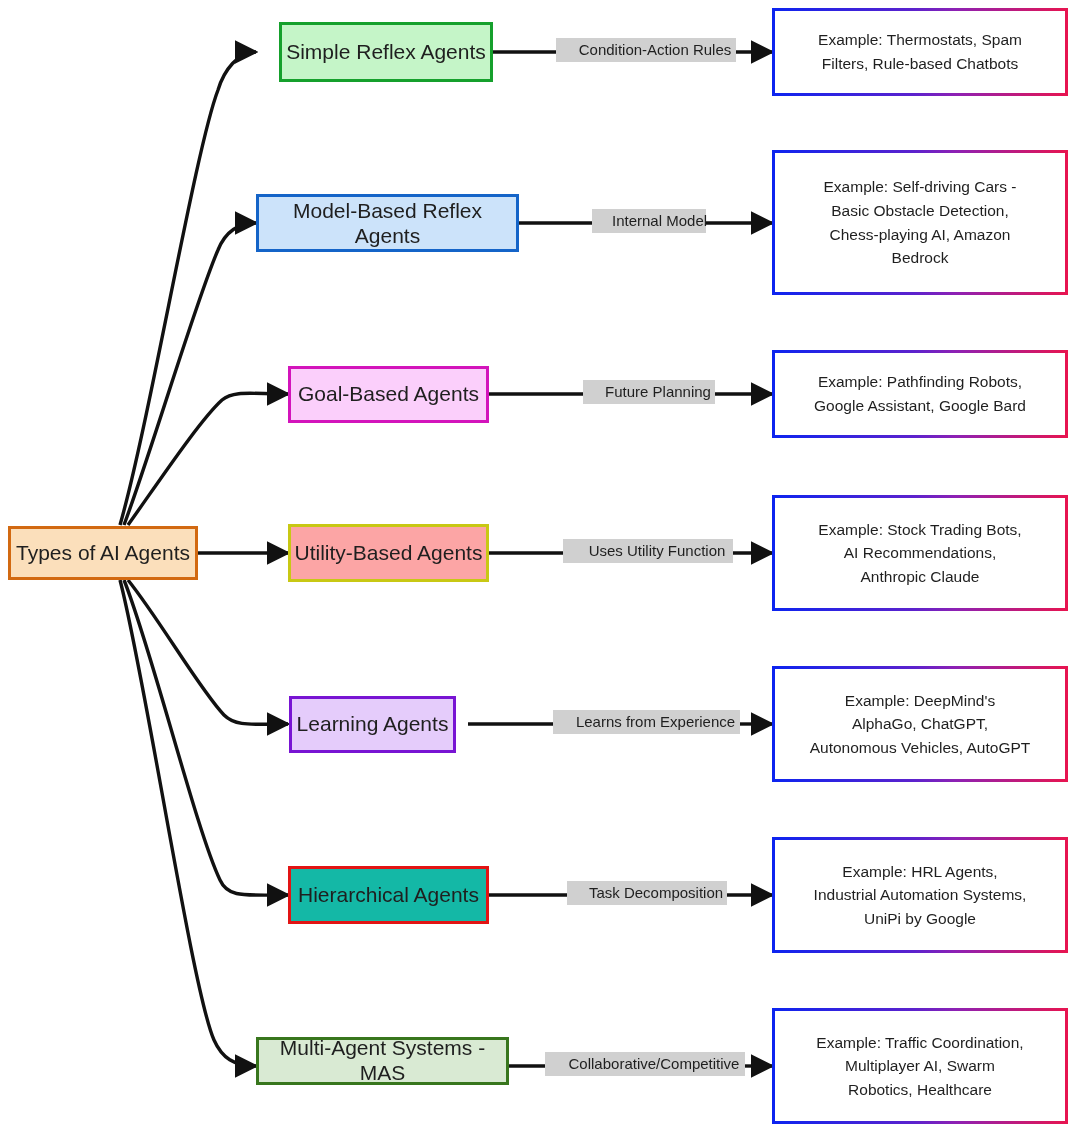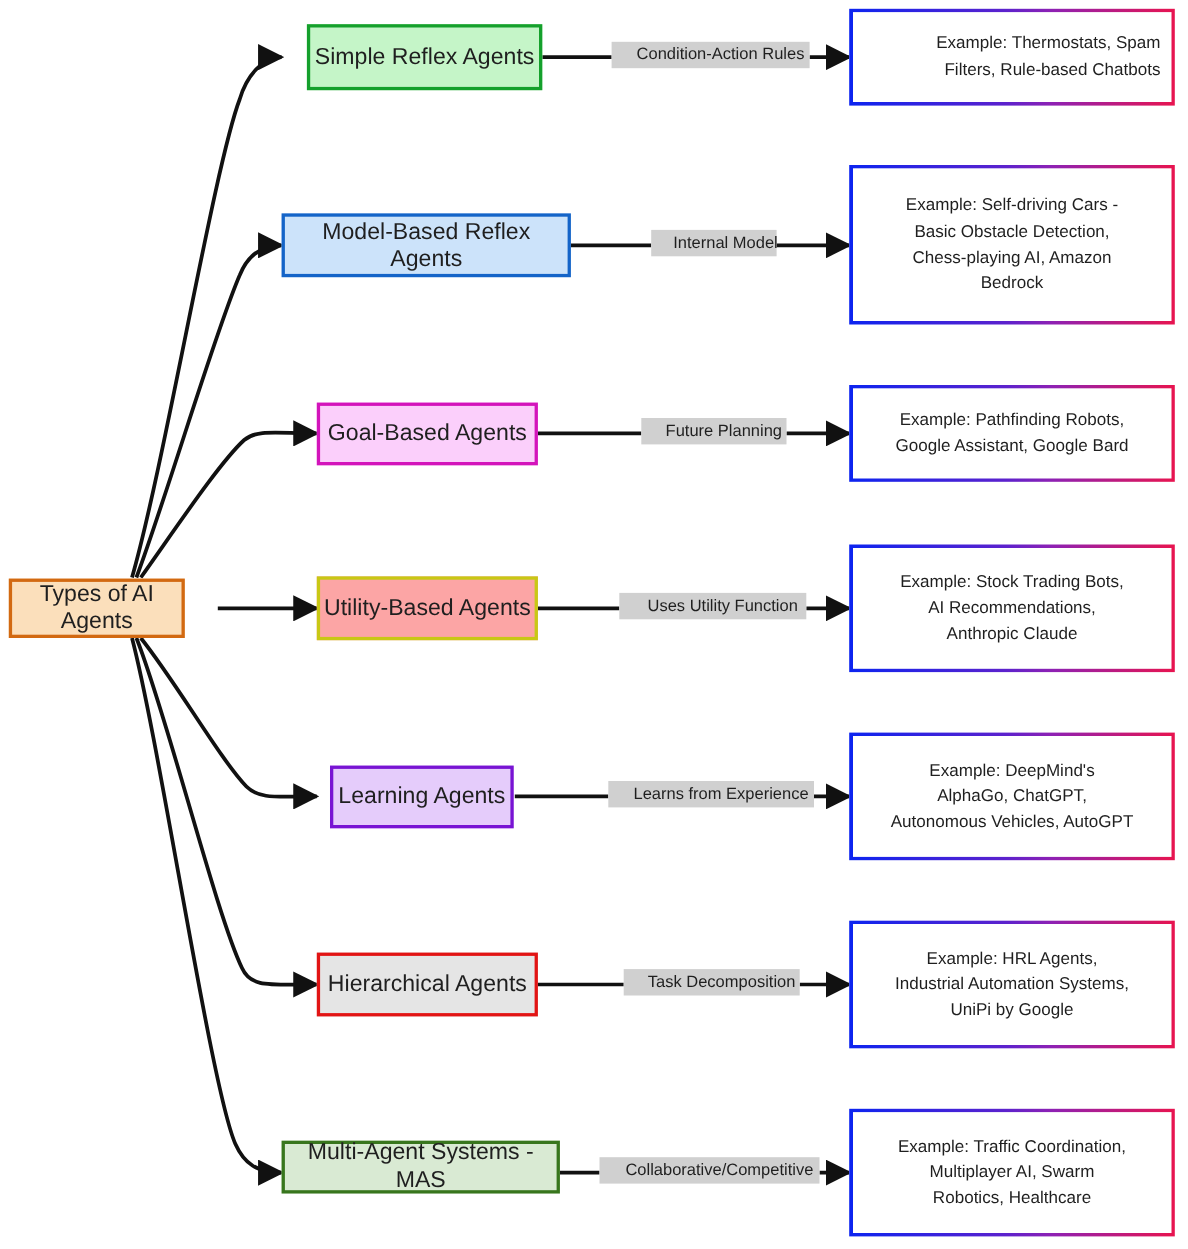--- a/index.html
+++ b/index.html
@@ -45,21 +45,21 @@
   .node-root {
     background: #fbdfbb;
     border-color: #d26911;
     border-width: 3px;
   }
   .node-simple   { background: #c5f5c8; border-color: #15a02c; }
   .node-model    { background: #cce3fa; border-color: #1464c8; }
   .node-goal     { background: #fbcffb; border-color: #d314bb; }
   .node-utility  { background: #fca5a5; border-color: #c8c814; }
   .node-learning { background: #e5ccfb; border-color: #7814d3; }
-  .node-hier     { background: #e5e5e5; border-color: #e21414; text-align: right; }
+  .node-hier     { background: #14b8a6; border-color: #e21414; text-align: right; }
   .node-mas      { background: #d9ead3; border-color: #38761d; }
 
   
   .node-example {
     background: #ffffff;
     border: none;
     padding: 3px;
     background-image: linear-gradient(#ffffff, #ffffff),
                       linear-gradient(90deg, #0c24f0 0%, #5c22cd 48%, #8d21b4 62%, #e8144f 100%);
     background-origin: border-box;
@@ -133,41 +133,41 @@
       <path d="M 740 724 L 772 724" marker-end="url(#arrow)"></path>
 
       <path d="M 489 895 L 567 895"></path>
       <path d="M 727 895 L 772 895" marker-end="url(#arrow)"></path>
 
       <path d="M 509 1066 L 545 1066"></path>
       <path d="M 745 1066 L 772 1066" marker-end="url(#arrow)"></path>
     </g>
   </svg>
 
-  <div class="node node-root" style="left:8px; top:526px; width:160px; height:54px;">
+  <div class="node node-root" style="left:8px; top:526px; width:190px; height:54px;">
     <span>Types of AI Agents</span>
   </div>
 
   <div class="node node-simple" style="left:279px; top:22px; width:214px; height:60px;">
     <span>Simple Reflex Agents</span>
   </div>
 
   <div class="node node-model" style="left:256px; top:194px; width:263px; height:58px;align-items:flex-end;">
     <span>Model-Based Reflex Agents</span>
   </div>
 
   <div class="node node-goal" style="left:288px; top:366px; width:201px; height:57px;">
     <span>Goal-Based Agents</span>
   </div>
 
   <div class="node node-utility" style="left:288px; top:524px; width:201px; height:58px;">
     <span>Utility-Based Agents</span>
   </div>
 
-  <div class="node node-learning" style="left:300px; top:696px; width:167px; height:57px;">
+  <div class="node node-learning" style="left:289px; top:696px; width:167px; height:57px;">
     <span>Learning Agents</span>
   </div>
 
   <div class="node node-hier" style="left:288px; top:866px; width:201px; height:58px;">
     <span>Hierarchical Agents</span>
   </div>
 
   <div class="node node-mas" style="left:256px; top:1037px; width:253px; height:48px;">
     <span>Multi-Agent Systems - MAS</span>
   </div>
@@ -193,21 +193,21 @@
   </div>
 
   <div class="edge-label" style="left:567px; top:881px; width:160px;">
     <span>Task Decomposition</span>
   </div>
 
   <div class="edge-label" style="left:545px; top:1052px; width:200px;">
     <span>Collaborative/Competitive</span>
   </div>
 
-  <div class="node node-example" style="left:772px; top:8px; width:296px; height:88px;text-align:right;">
+  <div class="node node-example" style="left:772px; top:8px; width:296px; height:88px;">
     <span class="ex-text">Example: Thermostats, Spam
 Filters, Rule-based Chatbots</span>
   </div>
 
   <div class="node node-example" style="left:772px; top:150px; width:296px; height:145px;">
     <span class="ex-text">Example: Self-driving Cars -
 Basic Obstacle Detection,
 Chess-playing AI, Amazon
 Bedrock</span>
   </div>

